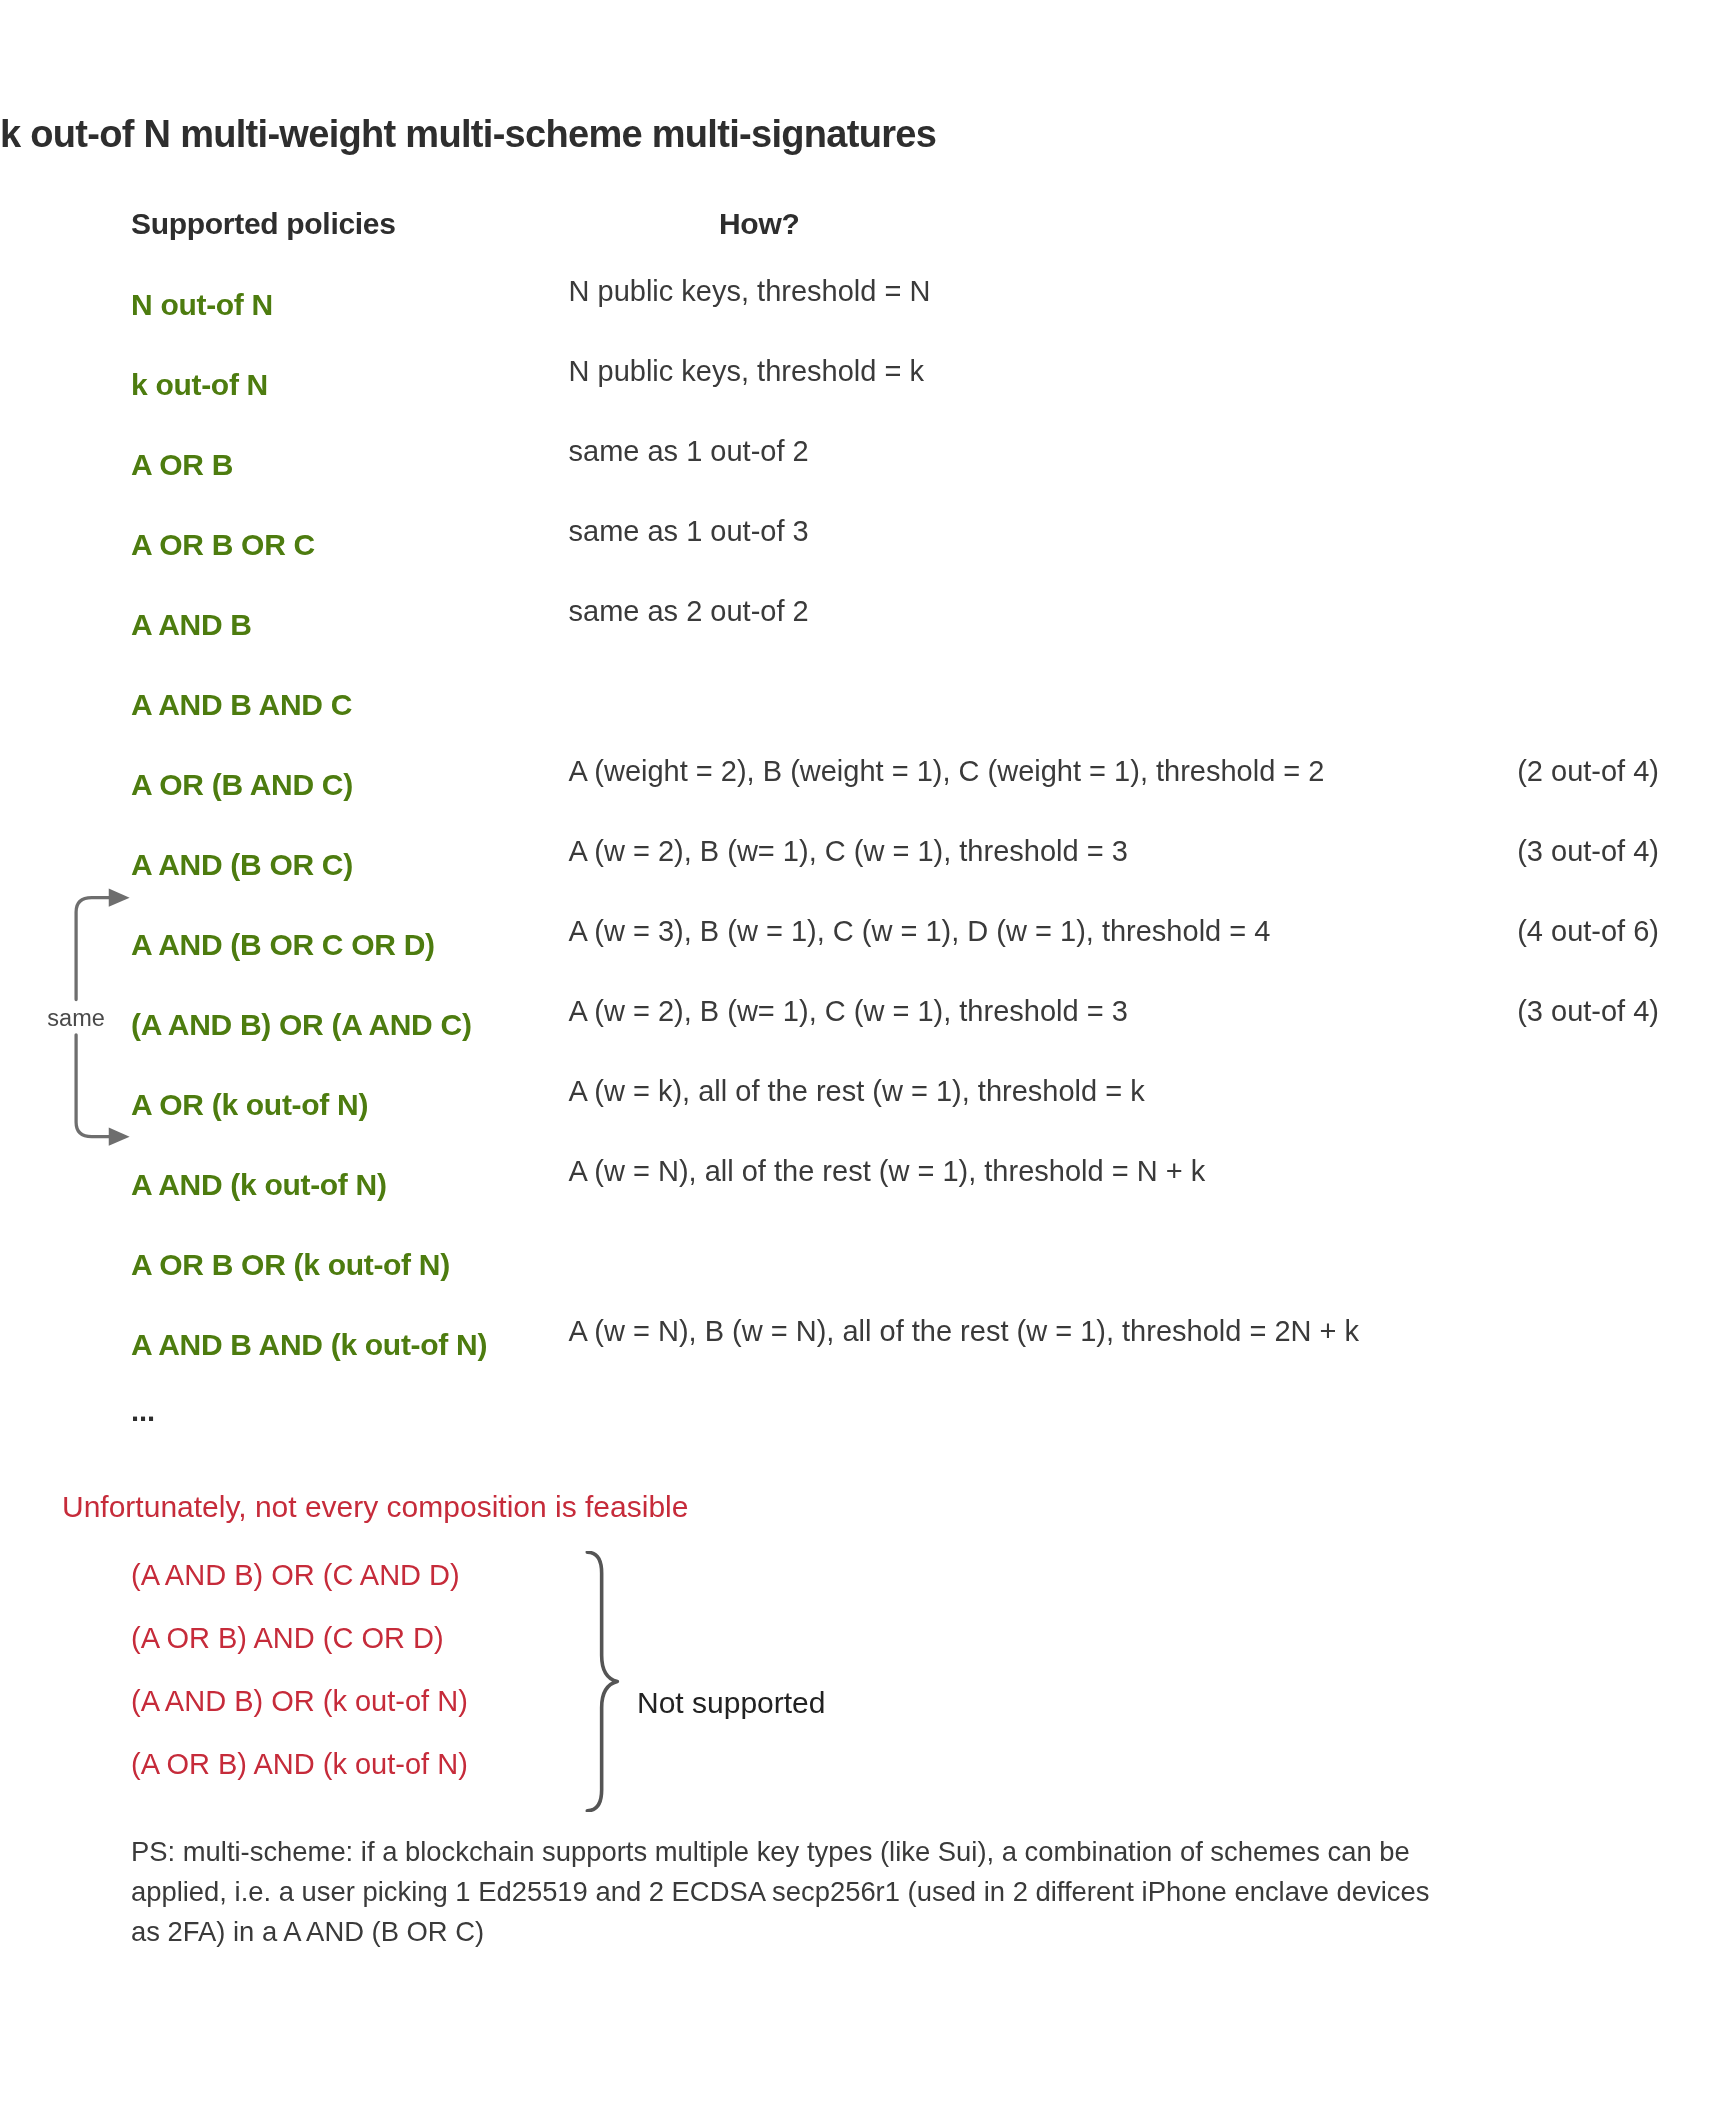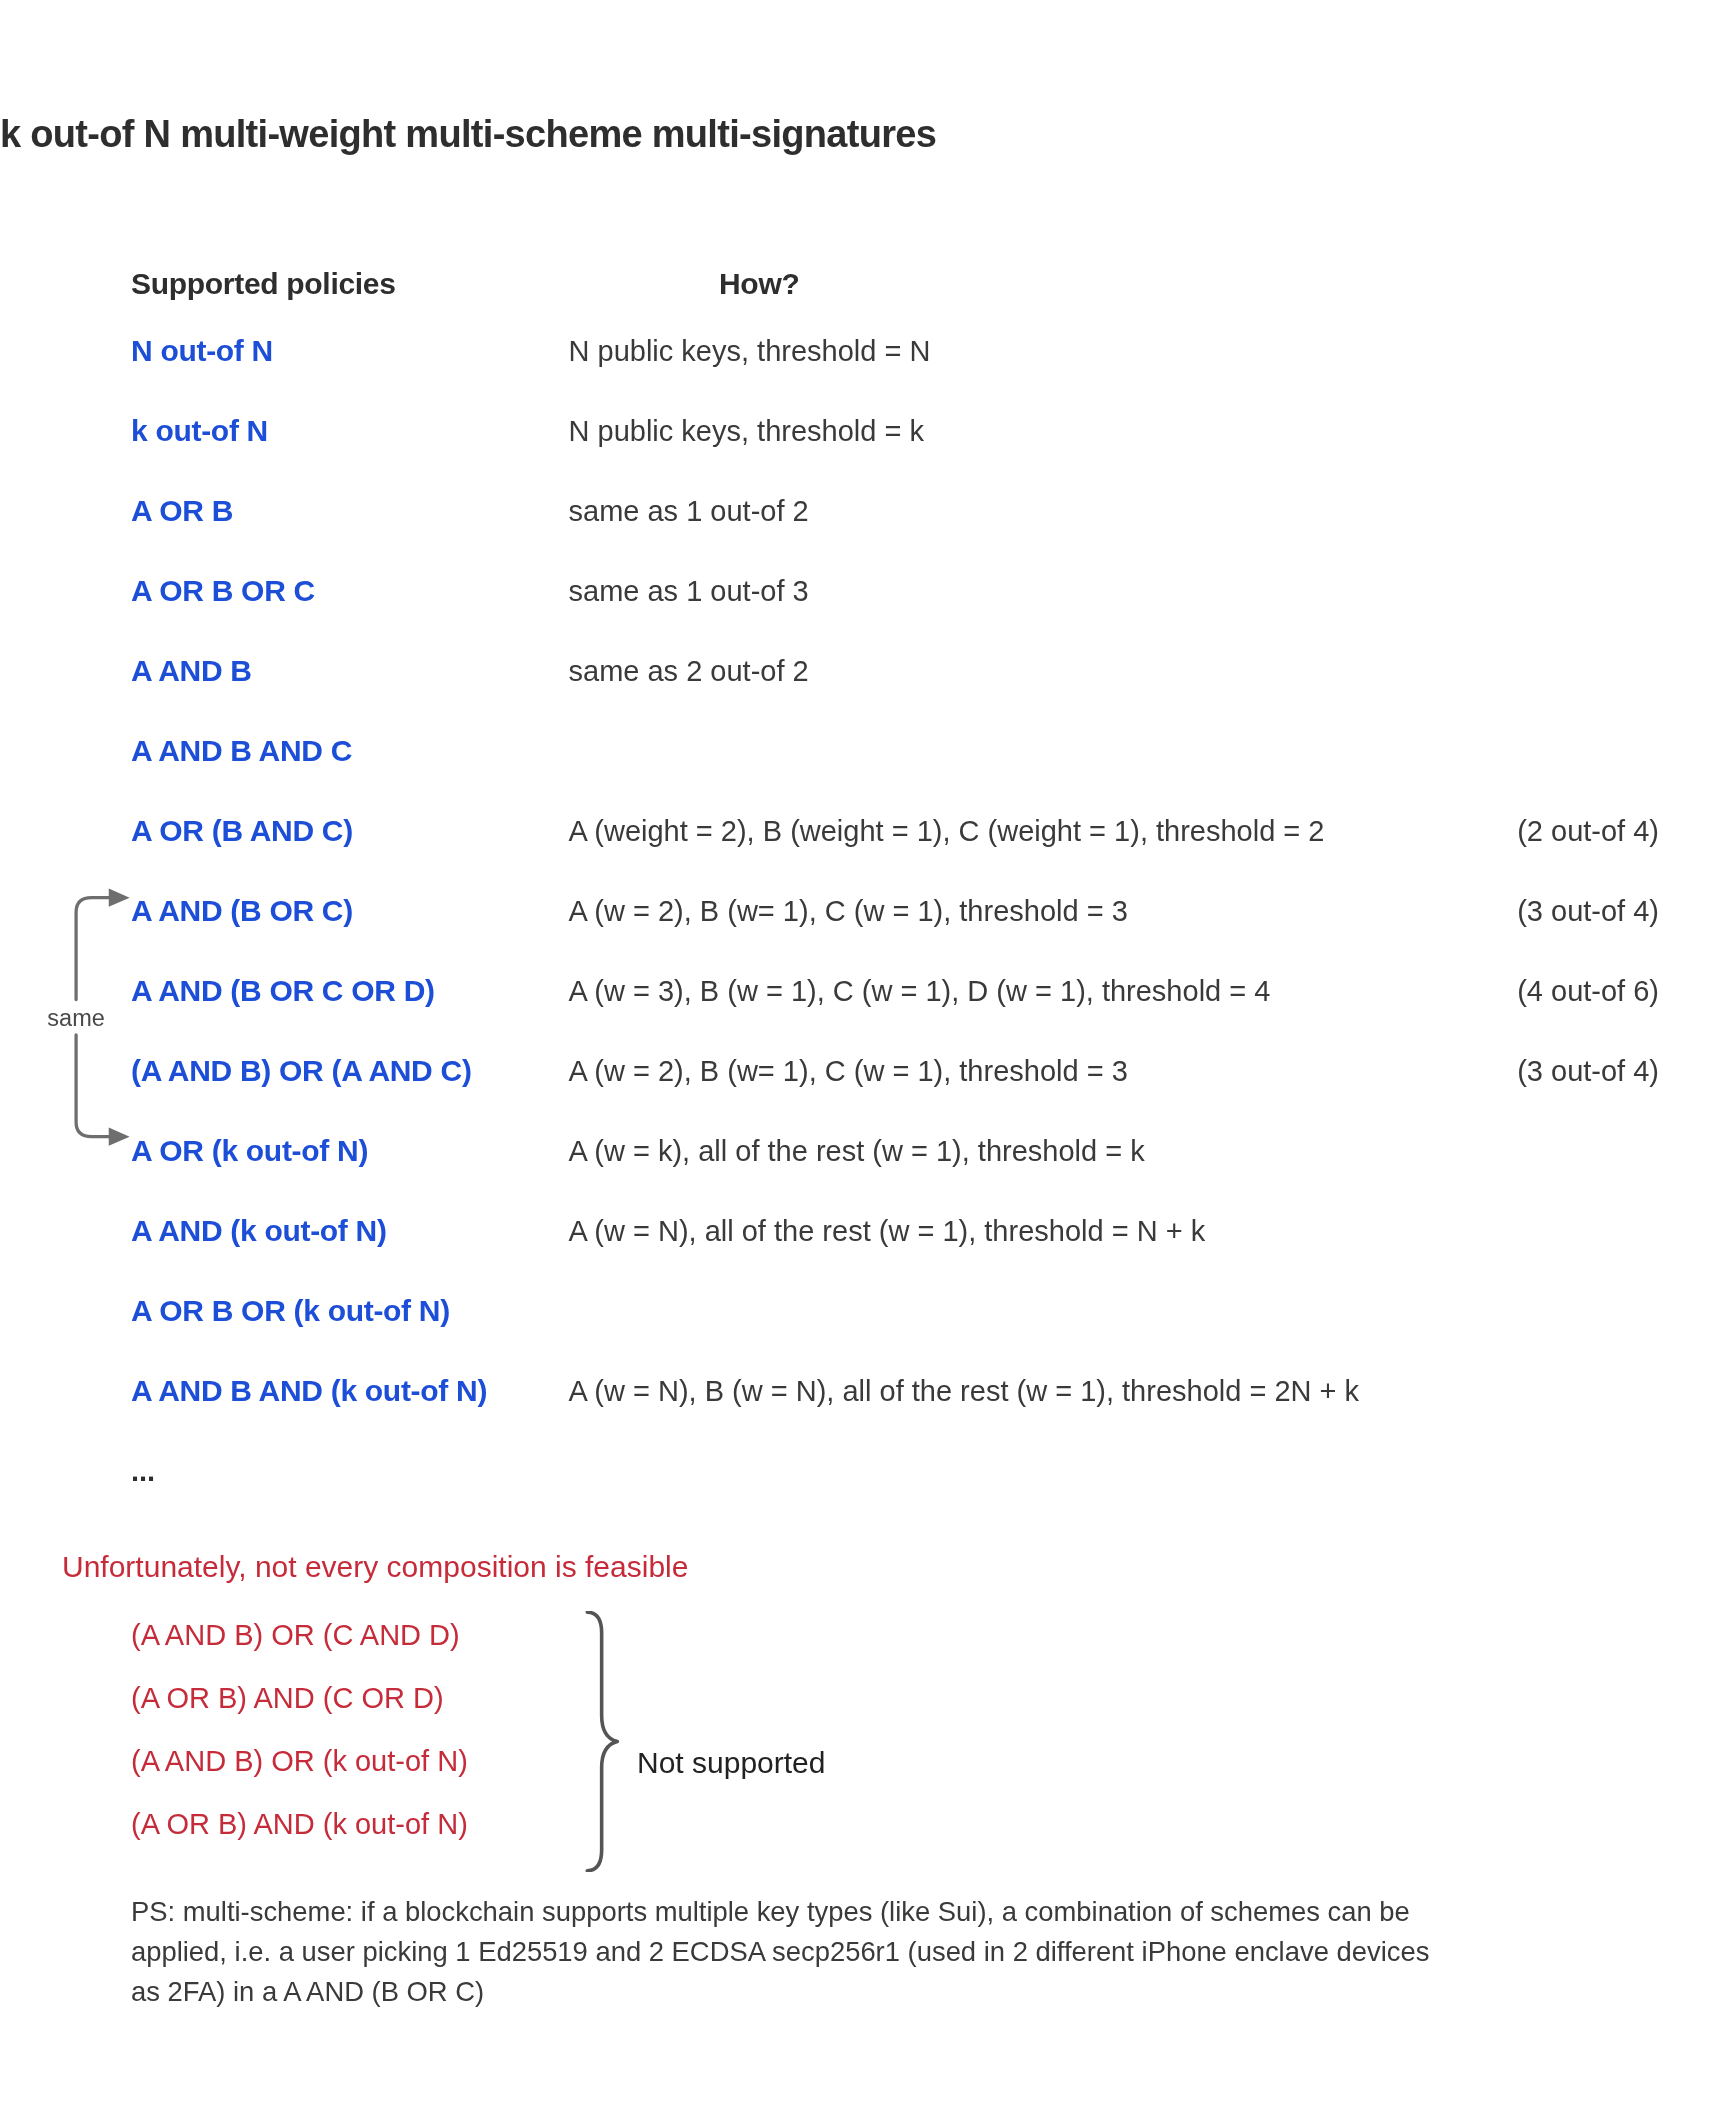--- a/index.html
+++ b/index.html
@@ -11,27 +11,27 @@
   .title {
     padding-top:111px; text-align:left;
     font-size:38px; line-height:46px; font-weight:700;
     color:#2e2e2e; letter-spacing:-0.7px;
   }
   .grid-row {
     display:grid; grid-template-columns:431px 1fr 170px;
     padding-left:131px; padding-right:71px;
     white-space:nowrap; align-items:start;
   }
-  .headers { margin-top:108px; }
+  .headers { margin-top:48px; }
   .header-cell { font-size:30px; font-weight:700; color:#2e2e2e; line-height:37px; letter-spacing:-0.3px; }
   .header-how { padding-left:157px; }
   .table { margin-top:32px; }
   .row { height:80px; }
   .cell { line-height:34px; }
-  .policy { font-size:30px; font-weight:700; color:#1d4ed8; letter-spacing:-0.3px; }
+  .policy { font-size:30px; font-weight:700; color:#4d7c0f; letter-spacing:-0.3px;margin-top:14px; }
   .how { font-size:29px; color:#3a3a3a; padding-left:6.5px; }
   .note { font-size:29px; color:#3a3a3a; text-align:right; }
   .ellipsis-row { height:80px; font-size:29px; font-weight:700; color:#2d2d2d; padding-left:131px; line-height:34px; }
   .same-bracket { position:absolute; left:33px; top:878px; width:111px; height:281px; }
   .red { color:#c62b3a; }
   .red-heading {
     margin-top:14.4px; padding-left:62px;
     font-size:30px; line-height:37px;
   }
   .red-list { position:relative; margin-top:33px; padding-left:131px; }

